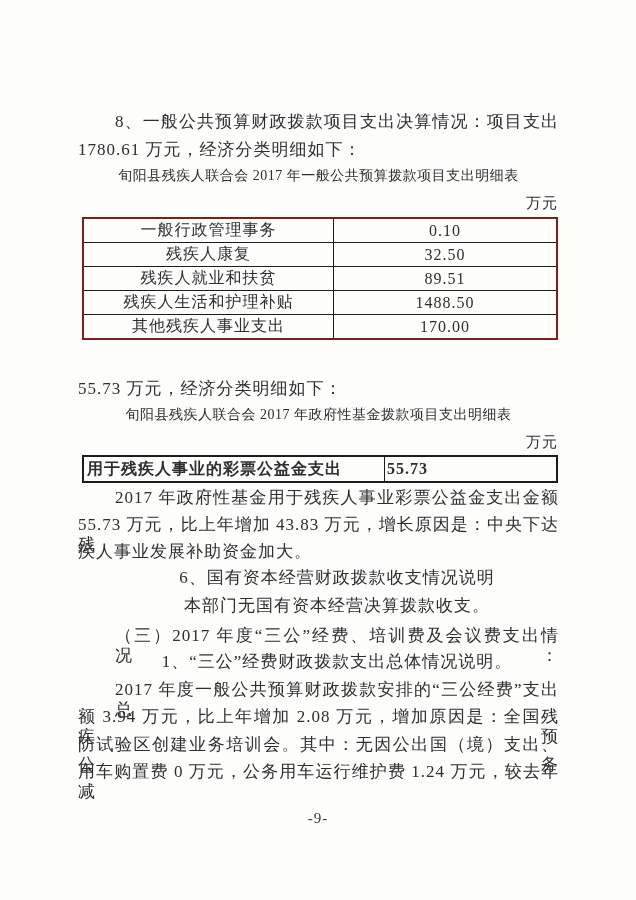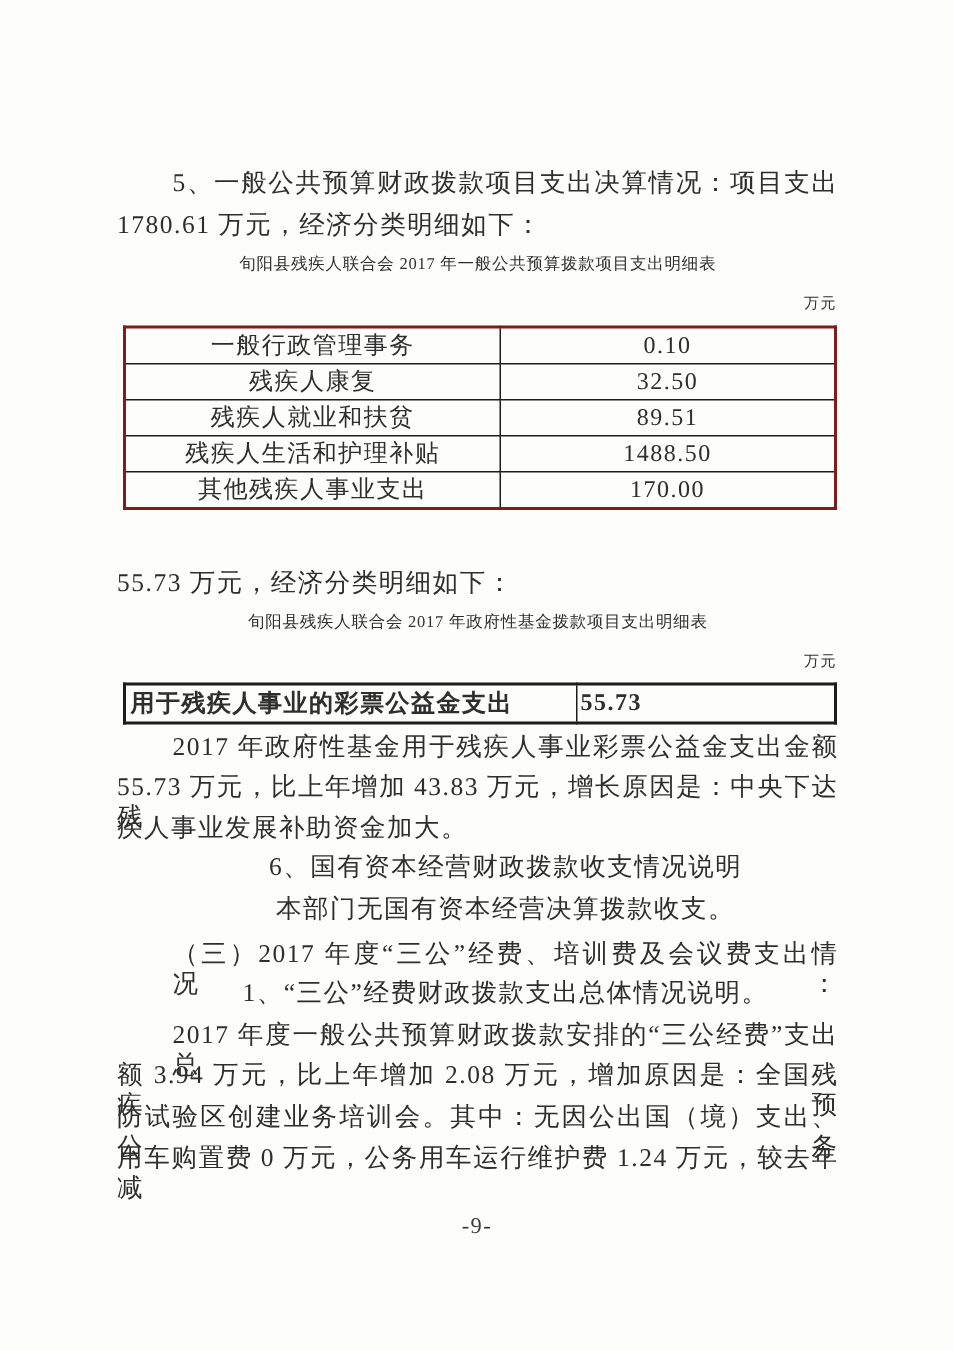--- a/index.html
+++ b/index.html
@@ -27,28 +27,28 @@
   .indent { padding-left:37px;text-align:center; }
   .j {
     white-space:normal;
     text-align:justify;
     text-align-last:justify;
     text-justify:inter-ideograph;
   }
   .ttl {
     position:absolute;
     left:78px; width:481px;
-    font-size:11px; line-height:18px;
+    font-size:14px; line-height:18px;
     letter-spacing:0.5px;
     text-align:center;
   }
   .unit {
     position:absolute;
     left:78px; width:480px;
-    font-size:10px; line-height:18px;
+    font-size:15px; line-height:18px;
     letter-spacing:1px;
     text-align:right;
   }
   
   table.tbl {
     position:absolute;
     left:82px;
     width:476px;
     border-collapse:collapse;
     table-layout:fixed;
@@ -74,21 +74,21 @@
     font-size:15px;
     letter-spacing:1px;
     color:#3a3a3a;
   }
 </style>
 </head>
 <body>
 
 <div class="page">
 
-  <div class="ln indent j" style="top:112px">5、一般公共预算财政拨款项目支出决算情况：项目支出</div>
+  <div class="ln indent j" style="top:112px">8、一般公共预算财政拨款项目支出决算情况：项目支出</div>
   <div class="ln" style="top:140px">1780.61 万元，经济分类明细如下：</div>
 
   <div class="ttl" style="top:167px">旬阳县残疾人联合会 2017 年一般公共预算拨款项目支出明细表</div>
   <div class="unit" style="top:194px">万元</div>
 
   <table class="tbl t1" style="top:217px">
     <tbody>
       <tr>
         <td class="c1">一般行政管理事务</td>
         <td class="c2">0.10</td>

